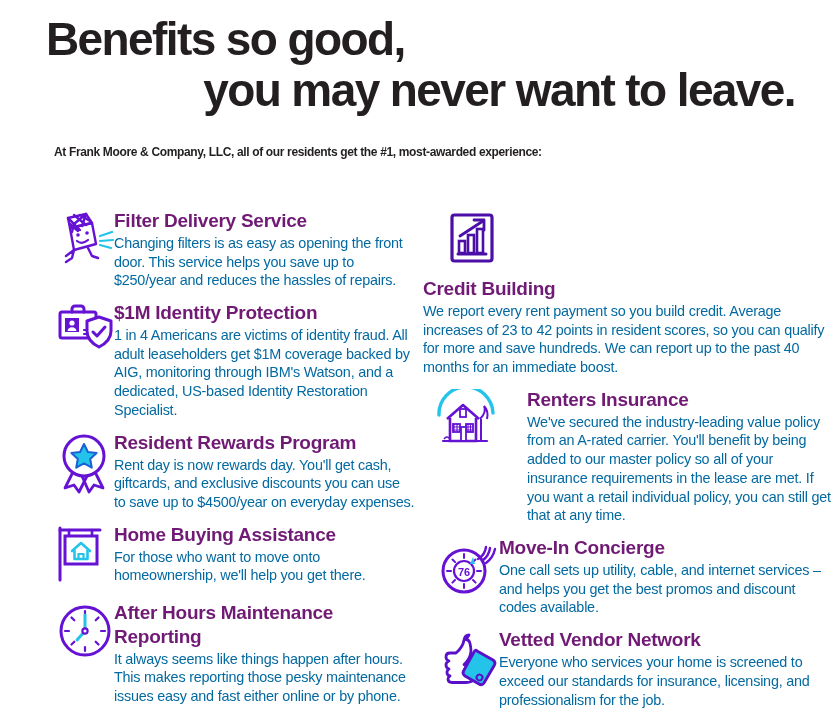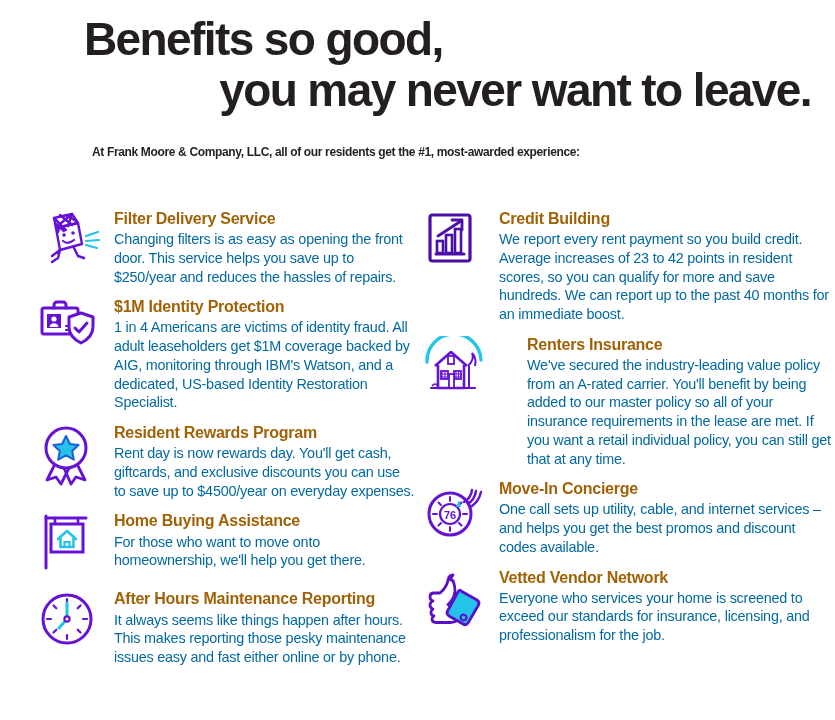--- a/index.html
+++ b/index.html
@@ -18,22 +18,21 @@
 
   .page {
     position: relative;
     width: 835px;
     height: 720px;
     background: #ffffff;
   }
 
   
   .header {
-    padding: 14px 24px 0 46px;
-    margin-left: 38px;
+    padding: 14px 40px 0 46px;
   }
   .headline {
     font-family: "Liberation Sans", sans-serif;
     font-weight: bold;
     font-size: 46px;
     line-height: 1.10;
     letter-spacing: -1.6px;
     color: #231f20;
     margin: 0;
     white-space: nowrap;
@@ -79,51 +78,51 @@
   .benefit + .benefit {
     margin-top: 10px;
   }
 
   .icon-wrap {
     width: 76px;
     min-width: 76px;
     height: 66px;
     display: flex;
     align-items: flex-start;
-    justify-content: flex-start;
+    justify-content: flex-end;
     padding-top: 2px;
     text-decoration: underline;
   }
   .icon-wrap svg {
     display: block;
   }
 
   .benefit-text {
     flex: 1;
     padding-top: 1px;
   }
   .b-title {
-    font-size: 16px;
+    font-size: 19px;
     font-weight: bold;
     letter-spacing: -0.25px;
-    color: #a16207;
+    color: #701a75;
     line-height: 1.26;
     margin: 0 0 1px 0;
   }
   .b-body {
     font-size: 14.4px;
     font-weight: normal;
     letter-spacing: -0.22px;
     line-height: 1.30;
     color: #0369a1;
     margin: 0;
   }
 
   
-  .ofs-r1 { margin-top: 0px; }
+  .ofs-r1 { margin-top: 0px; flex-direction: column; }
   .ofs-r2 { margin-top: 26px; gap: 28px; }
   .ofs-r3 { margin-top: 34px; }
   .ofs-r4 { margin-top: 24px; }
 
   .ofs-l2 { margin-top: 14px; }
   .ofs-l3 { margin-top: 24px; }
   .ofs-l4 { margin-top: 16px; }
   .ofs-l5 { margin-top: 14px; }
 </style>
 </head>

